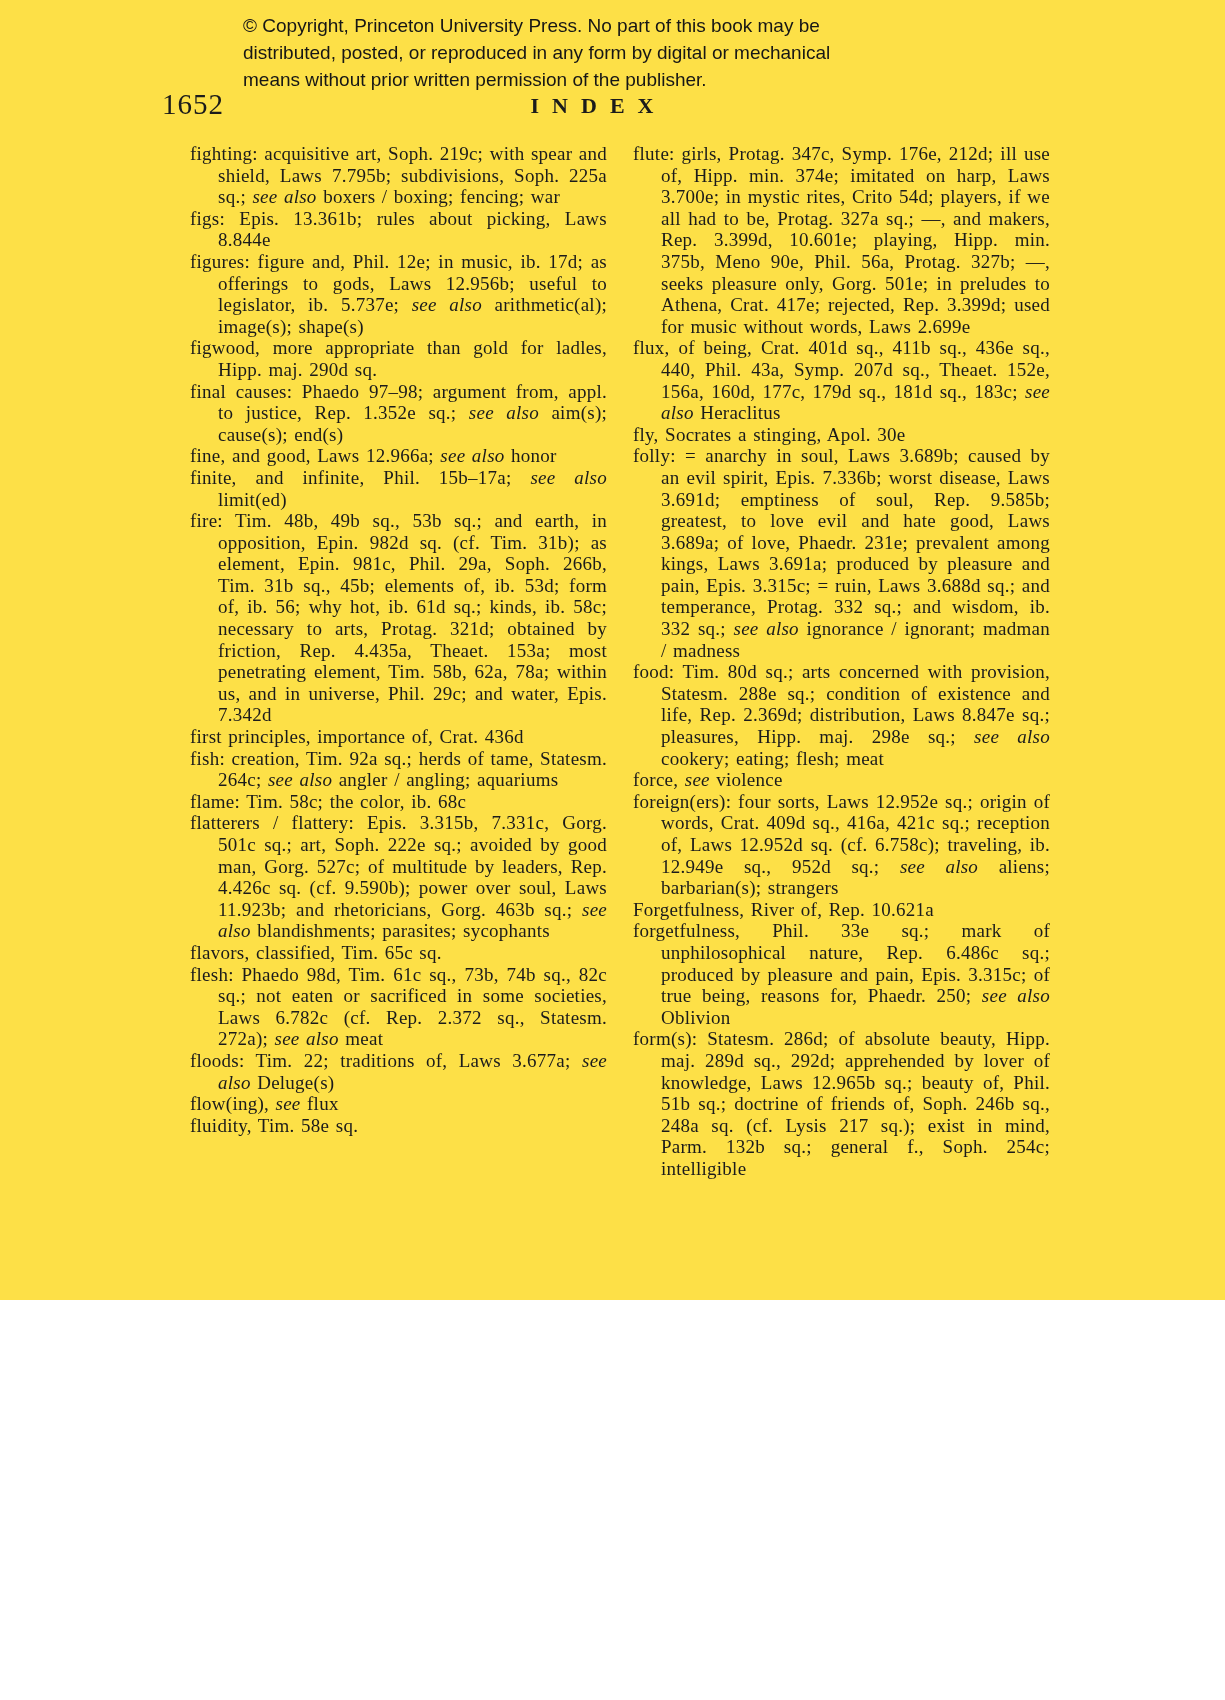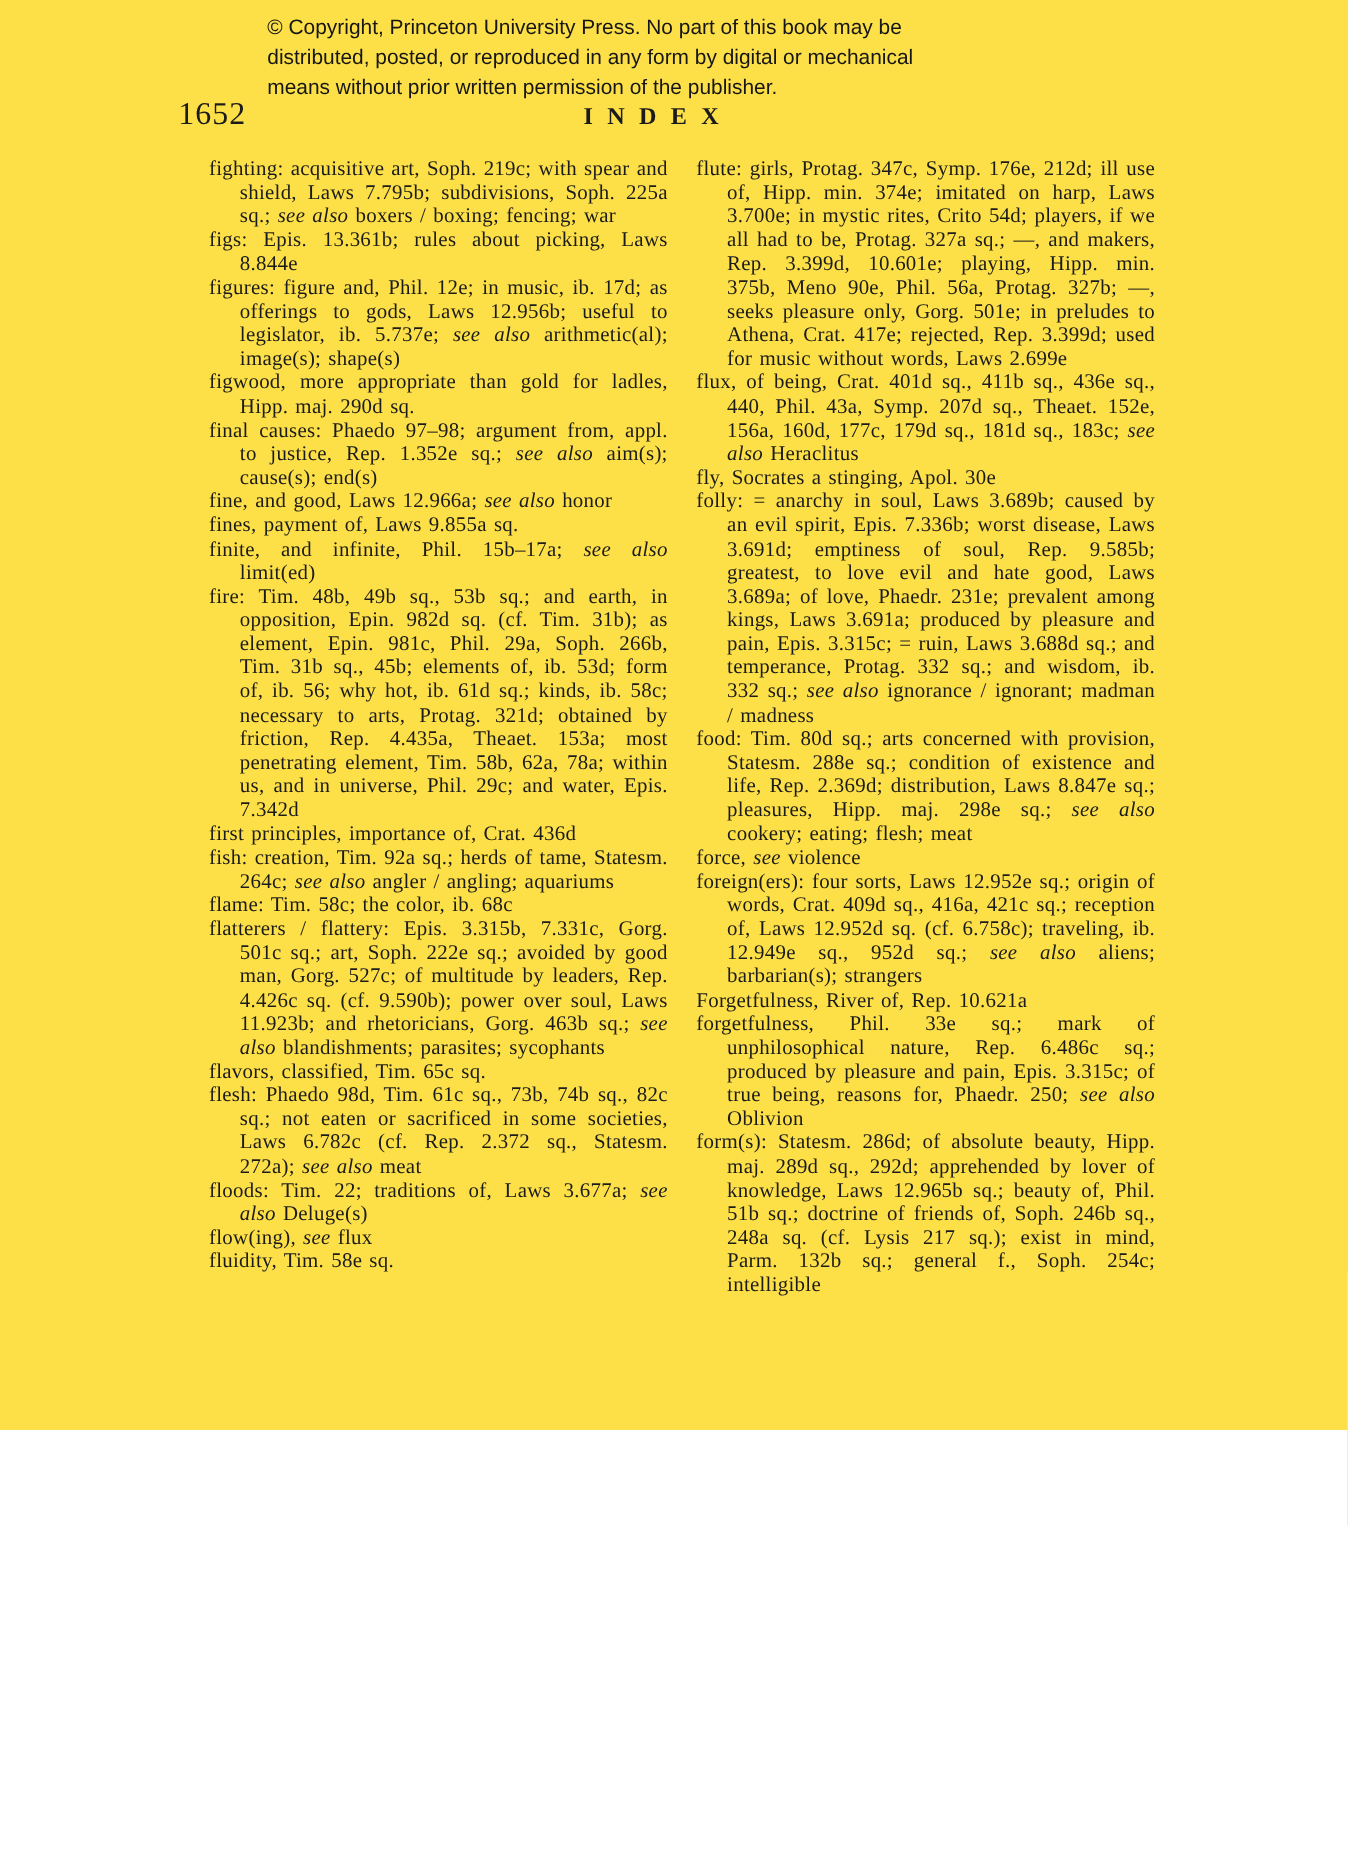--- a/index.html
+++ b/index.html
@@ -94,21 +94,20 @@
   </div>
 
   <main class="columns">
     <div class="column" id="col-left">
         <p class="entry">fighting: acquisitive art, Soph. 219c; with spear and shield, Laws 7.795b; subdivisions, Soph. 225a sq.; <i>see also</i> boxers / boxing; fencing; war</p>
         <p class="entry">figs: Epis. 13.361b; rules about picking, Laws 8.844e</p>
         <p class="entry">figures: figure and, Phil. 12e; in music, ib. 17d; as offerings to gods, Laws 12.956b; useful to legislator, ib. 5.737e; <i>see also</i> arithmetic(al); image(s); shape(s)</p>
         <p class="entry">figwood, more appropriate than gold for ladles, Hipp. maj. 290d sq.</p>
         <p class="entry">final causes: Phaedo 97–98; argument from, appl. to justice, Rep. 1.352e sq.; <i>see also</i> aim(s); cause(s); end(s)</p>
         <p class="entry">fine, and good, Laws 12.966a; <i>see also</i> honor</p>
-        <p class="entry">fines, payment of, Laws 9.855a sq.</p>
         <p class="entry">finite, and infinite, Phil. 15b–17a; <i>see also</i> limit(ed)</p>
         <p class="entry">fire: Tim. 48b, 49b sq., 53b sq.; and earth, in opposition, Epin. 982d sq. (cf. Tim. 31b); as element, Epin. 981c, Phil. 29a, Soph. 266b, Tim. 31b sq., 45b; elements of, ib. 53d; form of, ib. 56; why hot, ib. 61d sq.; kinds, ib. 58c; necessary to arts, Protag. 321d; obtained by friction, Rep. 4.435a, Theaet. 153a; most penetrating element, Tim. 58b, 62a, 78a; within us, and in universe, Phil. 29c; and water, Epis. 7.342d</p>
         <p class="entry">first principles, importance of, Crat. 436d</p>
         <p class="entry">fish: creation, Tim. 92a sq.; herds of tame, Statesm. 264c; <i>see also</i> angler / angling; aquariums</p>
         <p class="entry">flame: Tim. 58c; the color, ib. 68c</p>
         <p class="entry">flatterers / flattery: Epis. 3.315b, 7.331c, Gorg. 501c sq.; art, Soph. 222e sq.; avoided by good man, Gorg. 527c; of multitude by leaders, Rep. 4.426c sq. (cf. 9.590b); power over soul, Laws 11.923b; and rhetoricians, Gorg. 463b sq.; <i>see also</i> blandishments; parasites; sycophants</p>
         <p class="entry">flavors, classified, Tim. 65c sq.</p>
         <p class="entry">flesh: Phaedo 98d, Tim. 61c sq., 73b, 74b sq., 82c sq.; not eaten or sacrificed in some societies, Laws 6.782c (cf. Rep. 2.372 sq., Statesm. 272a); <i>see also</i> meat</p>
         <p class="entry">floods: Tim. 22; traditions of, Laws 3.677a; <i>see also</i> Deluge(s)</p>
         <p class="entry">flow(ing), <i>see</i> flux</p>

